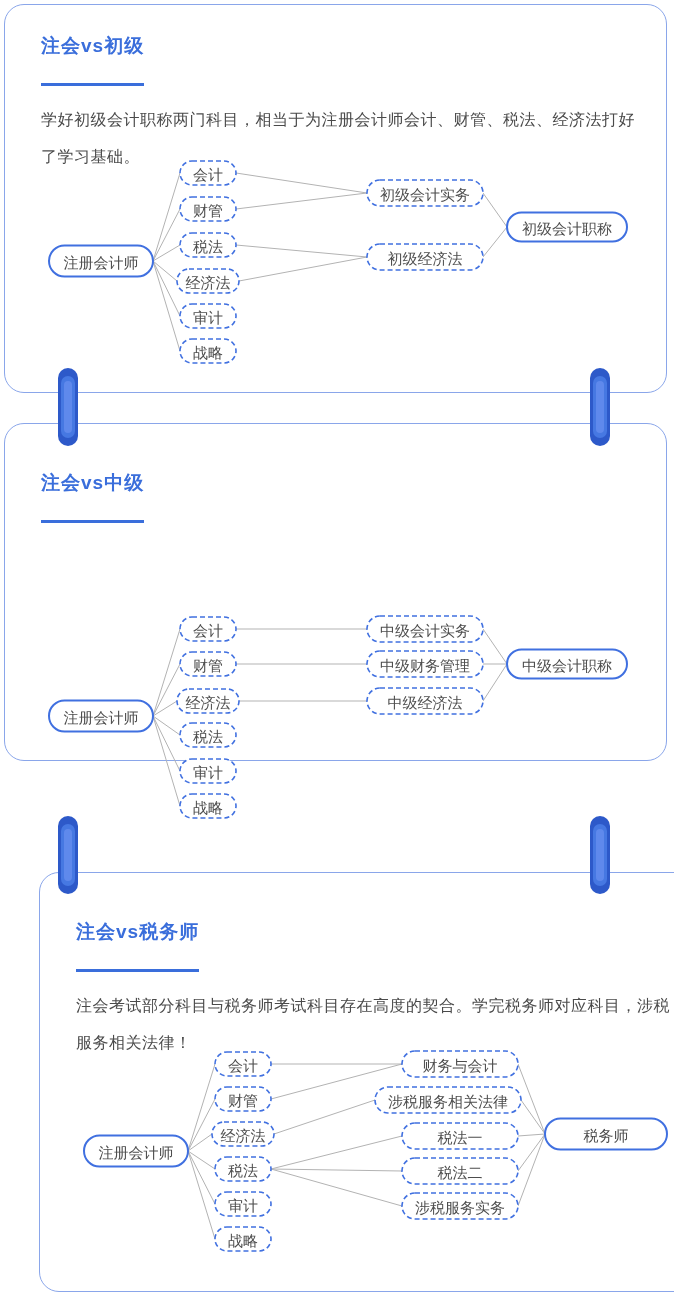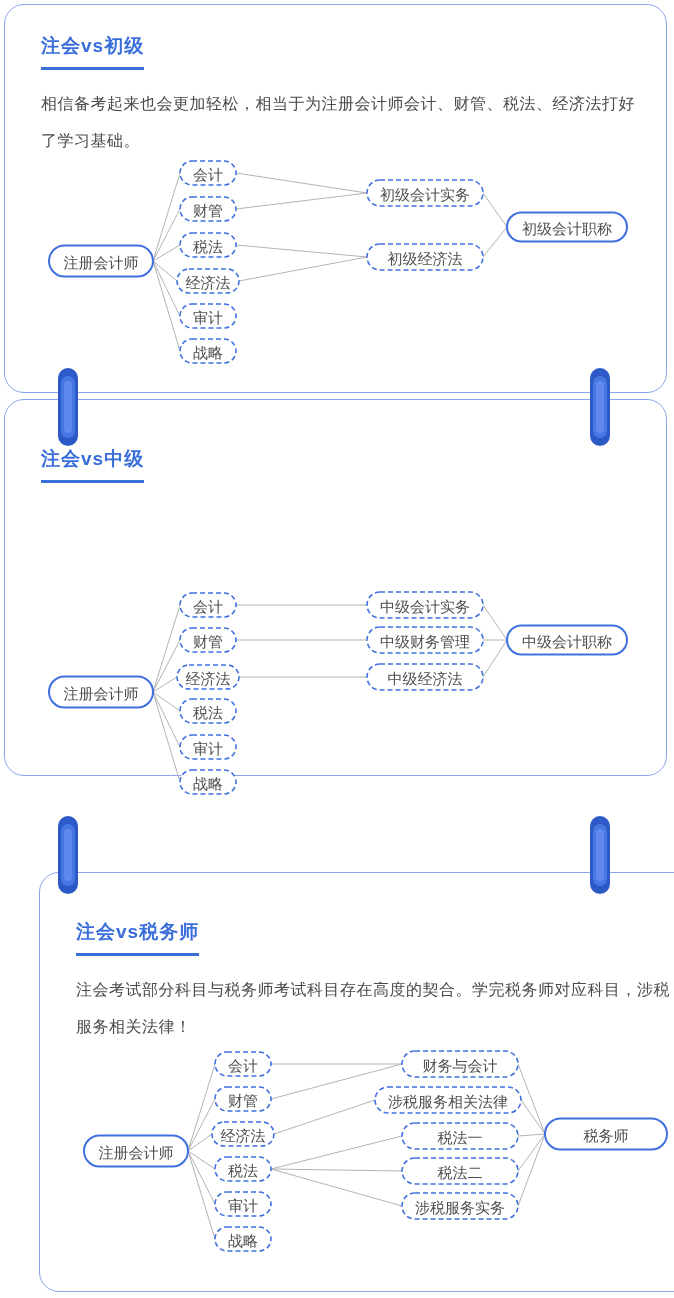--- a/index.html
+++ b/index.html
@@ -5,27 +5,27 @@
   html,body{margin:0;padding:0;background:#ffffff;}
   body{font-family:"Liberation Sans","DejaVu Sans",sans-serif;}
   .stage{position:relative;width:674px;height:1298px;background:#ffffff;overflow:hidden;}
 
   .card{
     position:absolute;left:4px;width:663px;
     background:#ffffff;border:1px solid #8aa6ea;border-radius:20px;
     box-sizing:border-box;padding:0 36px;
   }
   .card-1{top:4px;height:389px;}
-  .card-2{top:399px;height:377px;}
+  .card-2{top:423px;height:338px;}
   .card-3{top:872px;height:420px;margin-left:35px;}
 
   .section-title{
     display:inline-block;margin:0;
     font-size:19px;font-weight:bold;letter-spacing:1px;
-    color:#3a6edb;border-bottom:3px solid #3a6edb;padding-bottom:8px;
+    color:#3a6edb;border-bottom:3px solid #3a6edb;padding-bottom:24px;
   }
   .card-1 .section-title{margin-top:28px;}
   .card-2 .section-title,.card-3 .section-title{margin-top:46px;}
 
   .section-paragraph{
     margin:15px 0 0 0;width:598px;
     font-size:16px;line-height:37px;letter-spacing:.5px;color:#4a4a4a;
   }
 
   .diagram{position:absolute;left:0;top:0;pointer-events:none;}
@@ -47,21 +47,21 @@
   .pin-gap1{top:368px;}
   .pin-gap2{top:816px;}
 </style>
 </head>
 <body>
 
 <div class="stage">
 
   <section class="card card-1">
     <h2 class="section-title">注会vs初级</h2>
-    <p class="section-paragraph">相信备考起来也会更加轻松，相当于为注册会计师会计、财管、税法、经济法打好了学习基础。</p>
+    <p class="section-paragraph">学好初级会计职称两门科目，相当于为注册会计师会计、财管、税法、经济法打好了学习基础。</p>
     <svg class="diagram" width="663" height="389" viewBox="0 0 663 389">
         <line x1="148" y1="256" x2="175" y2="168" class="edge"></line>
         <line x1="148" y1="256" x2="175" y2="204" class="edge"></line>
         <line x1="148" y1="256" x2="175" y2="240" class="edge"></line>
         <line x1="148" y1="256" x2="172" y2="276" class="edge"></line>
         <line x1="148" y1="256" x2="175" y2="311" class="edge"></line>
         <line x1="148" y1="256" x2="175" y2="346" class="edge"></line>
         <line x1="231" y1="168" x2="362" y2="188" class="edge"></line>
         <line x1="231" y1="204" x2="362" y2="188" class="edge"></line>
         <line x1="231" y1="240" x2="362" y2="252" class="edge"></line>

